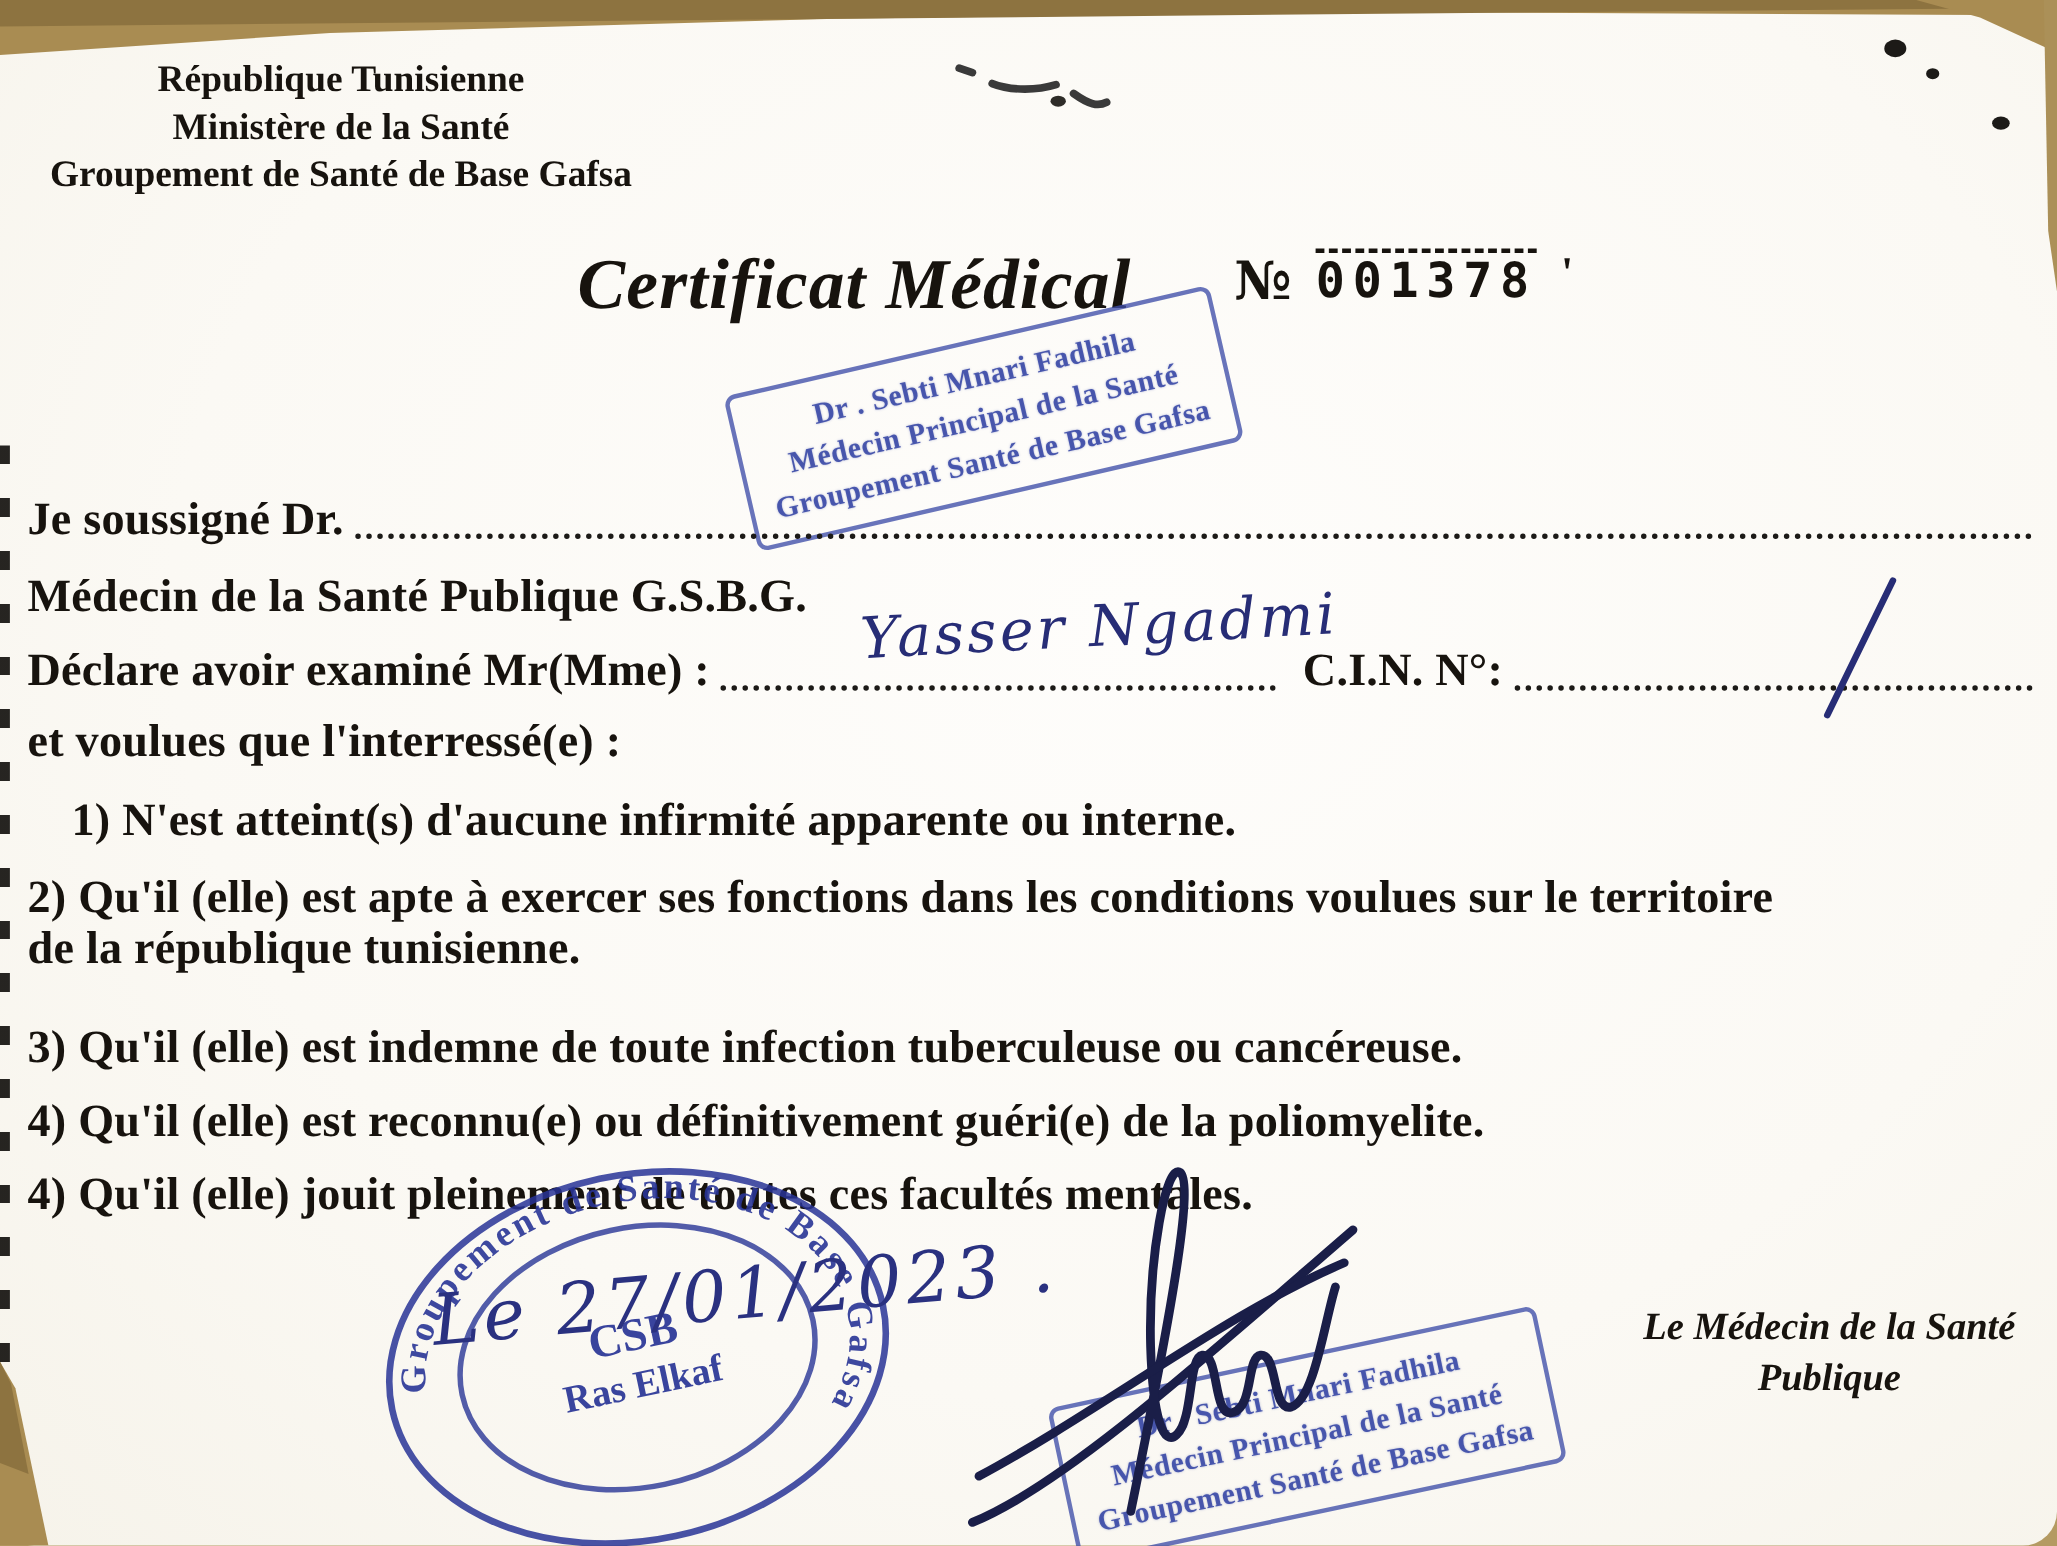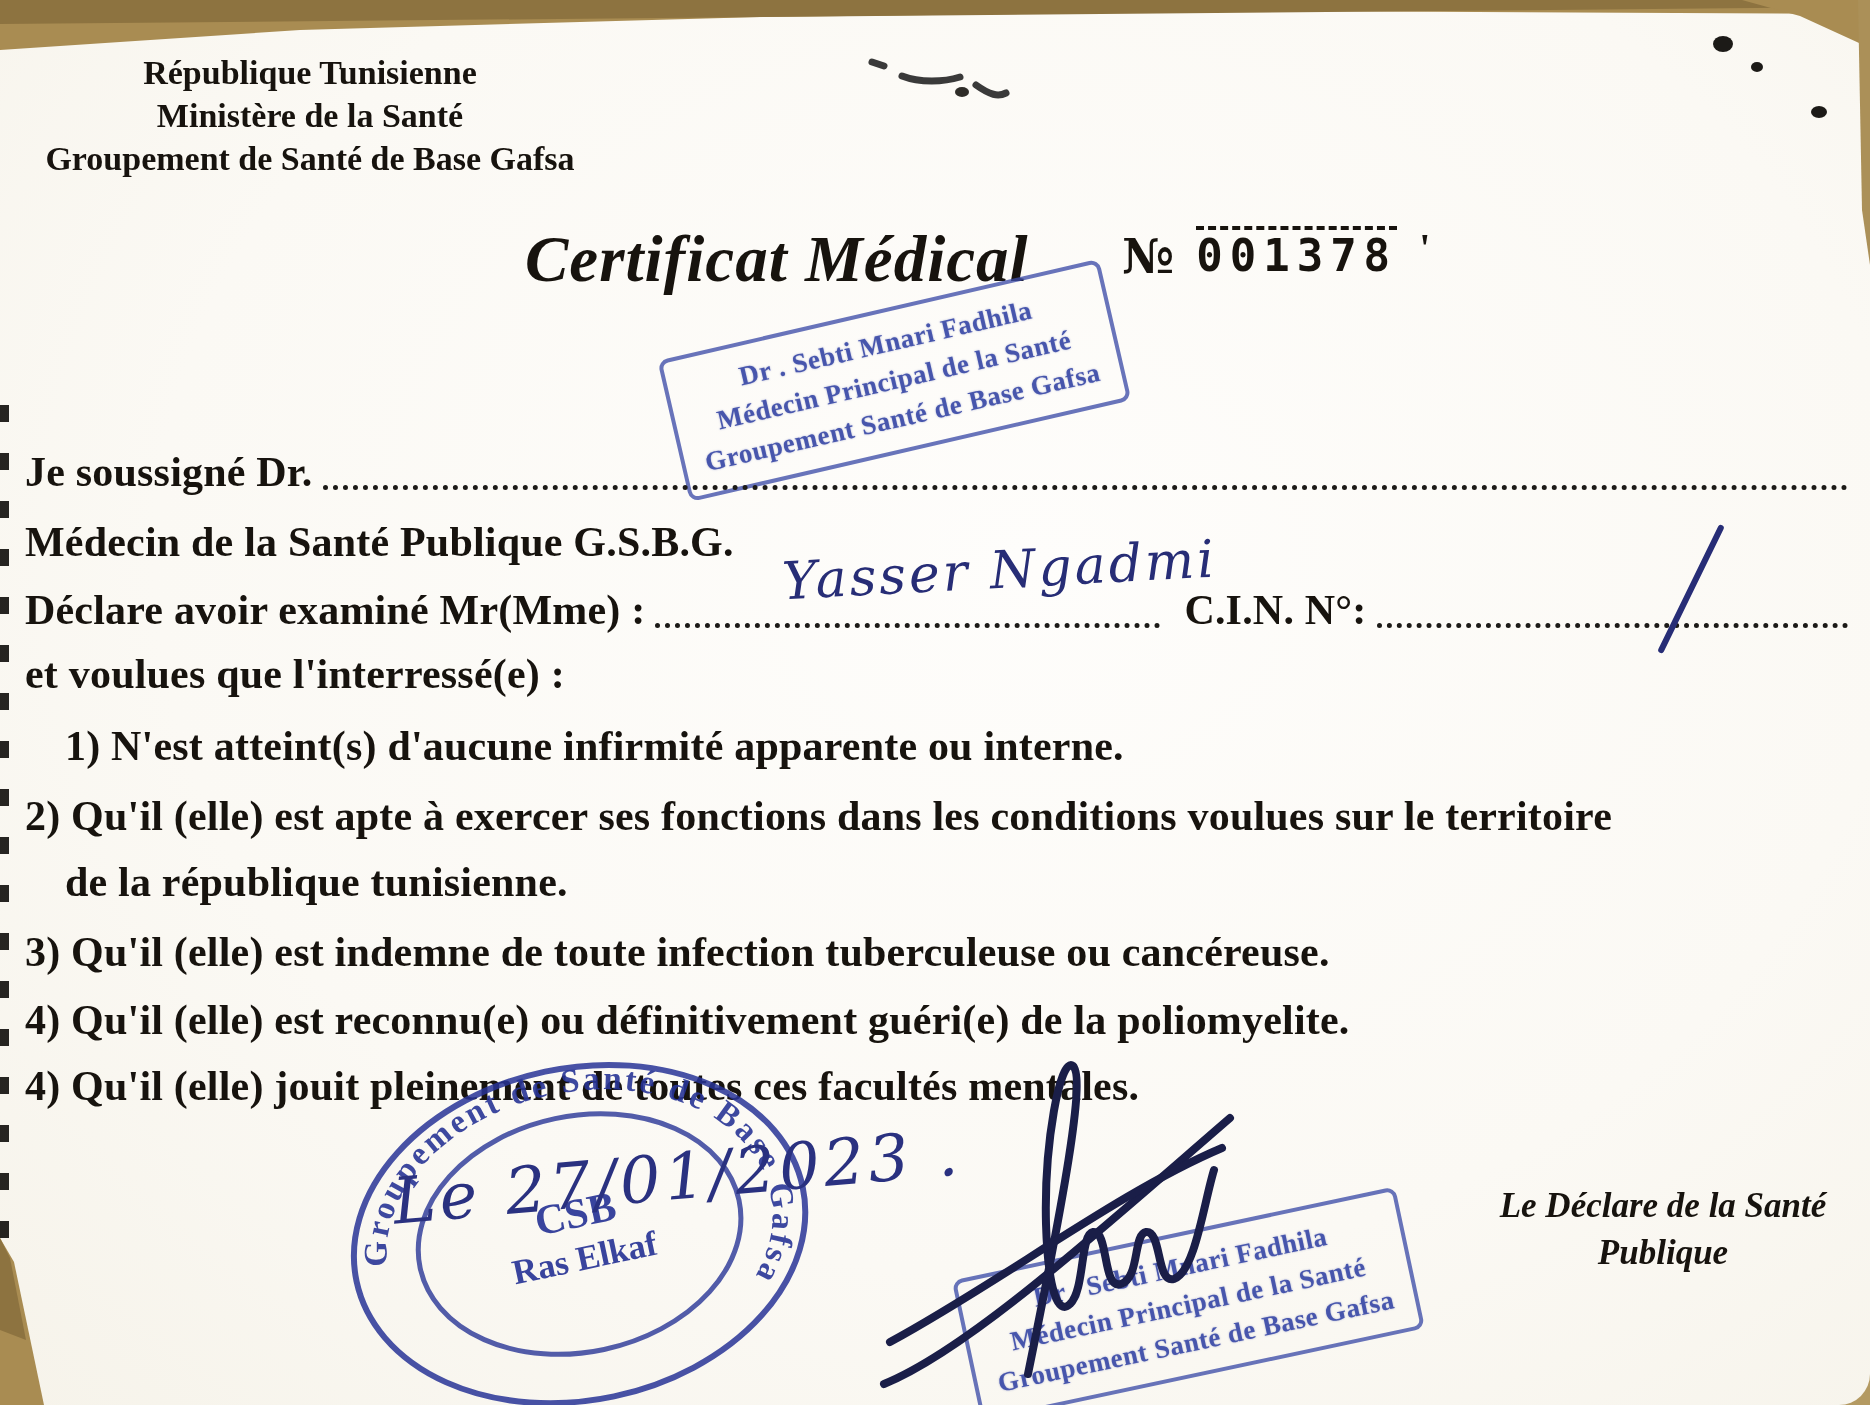--- a/index.html
+++ b/index.html
@@ -128,21 +128,21 @@
     <span class="dots"></span>
   </div>
 
   <div class="hand hand-name">Yasser Ngadmi</div>
   <div class="cin-slash"></div>
 
   <div class="bodyline" style="top:650px;">et voulues que l'interressé(e) :</div>
 
   <div class="bodyline" style="top:722px;margin-left:40px;">1) N'est atteint(s) d'aucune infirmité apparente ou interne.</div>
   <div class="bodyline" style="top:792px;">2) Qu'il (elle) est apte à exercer ses fonctions dans les conditions voulues sur le territoire</div>
-  <div class="bodyline" style="top:858px;margin-left:40px;">de la république tunisienne.</div>
+  <div class="bodyline" style="top:838px;">de la république tunisienne.</div>
   <div class="bodyline" style="top:928px;">3) Qu'il (elle) est indemne de toute infection tuberculeuse ou cancéreuse.</div>
   <div class="bodyline" style="top:996px;">4) Qu'il (elle) est reconnu(e) ou définitivement guéri(e) de la poliomyelite.</div>
   <div class="bodyline" style="top:1062px;">4) Qu'il (elle) jouit pleinement de toutes ces facultés mentales.</div>
 
   <div class="round-stamp">
     <svg width="496" height="348" viewBox="0 0 496 348">
       <ellipse cx="248" cy="172" rx="228" ry="166" fill="none" stroke="rgba(40,52,150,.85)" stroke-width="6"></ellipse>
       <ellipse cx="248" cy="172" rx="163" ry="118" fill="none" stroke="rgba(40,52,150,.8)" stroke-width="5"></ellipse>
       <path id="ringPath" d="M 53 172 A 195 142 0 1 1 443 172 A 195 142 0 1 1 53 172" fill="none"></path>
       <text font-family="Liberation Serif, serif" font-size="33" font-weight="bold" fill="rgba(40,52,150,.9)" letter-spacing="3">
@@ -172,17 +172,17 @@
                  C 231 178 224 238 243 232
                  C 262 226 255 182 268 180
                  C 284 178 278 232 296 227
                  C 317 220 326 150 336 118"></path>
         <path d="M 12 290 C 120 232 240 140 344 96"></path>
       </g>
     </svg>
   </div>
 
   <div class="signer">
-    <div>Le Déclare de la Santé</div>
+    <div>Le Médecin de la Santé</div>
     <div>Publique</div>
   </div>
 
 </div>
 
 </body></html>

